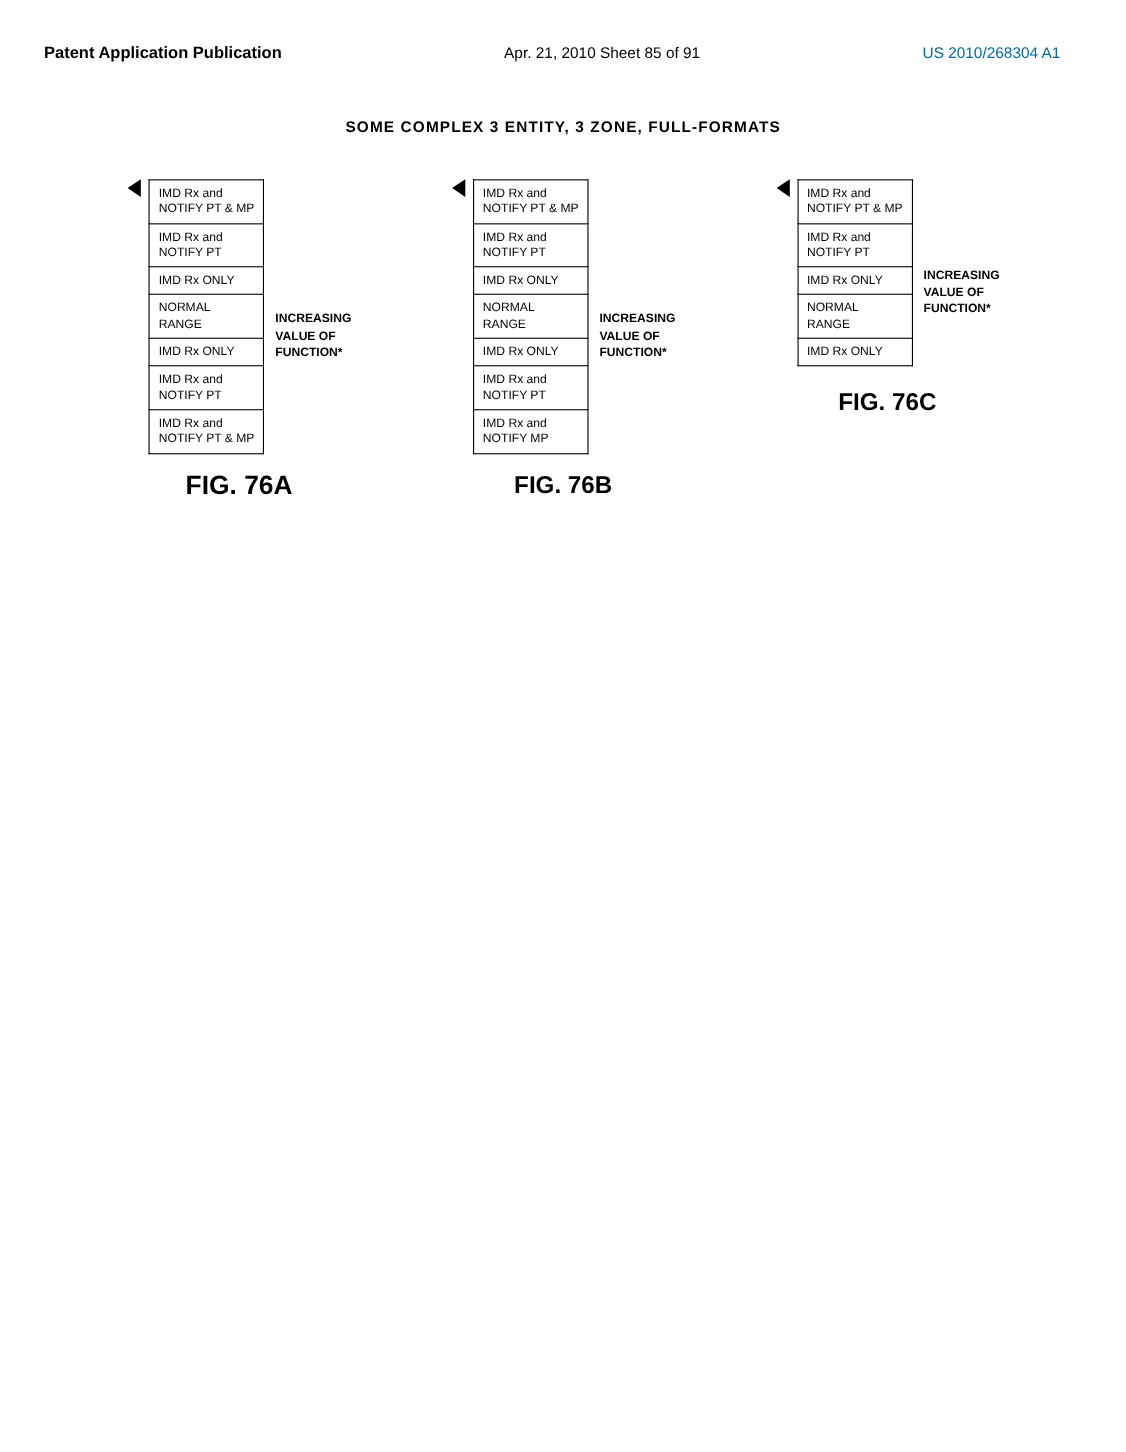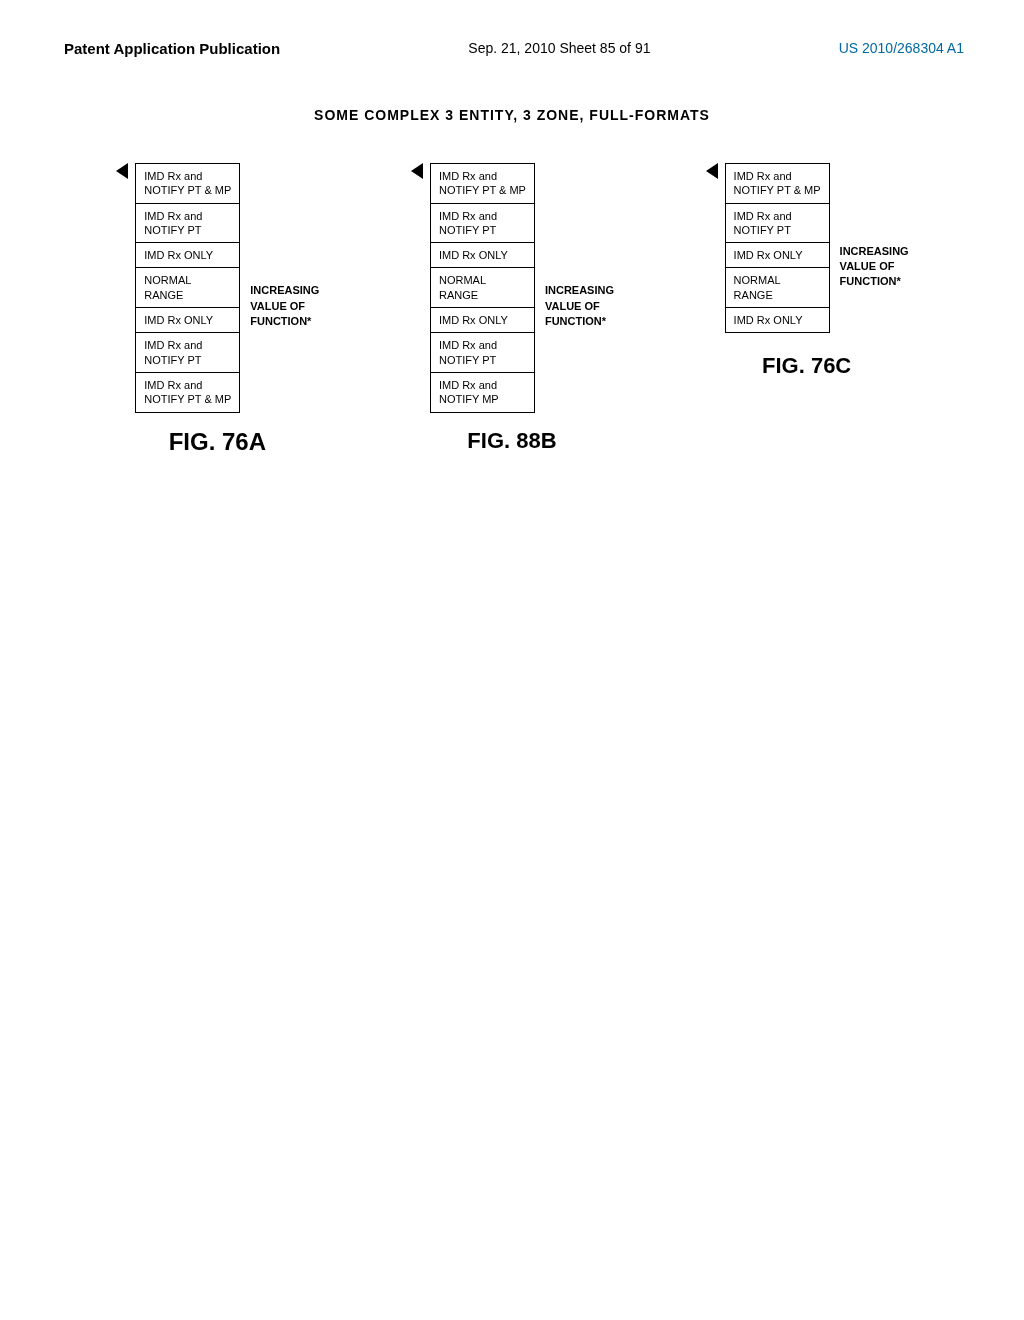--- a/index.html
+++ b/index.html
@@ -9,21 +9,21 @@
       background: #fff;
       font-family: Arial, sans-serif;
       position: relative;
       overflow: hidden;
     }
 
     .header {
       display: flex;
       justify-content: space-between;
       align-items: flex-start;
-      padding: 40px 60px 20px 64px;
+      padding: 40px 60px 20px 40px;
       border-bottom: none;
     }
 
     .header-left {
       font-weight: bold;
       font-size: 15px;
       color: #000;
     }
 
     .header-center {
@@ -139,21 +139,21 @@
       flex-direction: column;
       align-items: center;
       width: 14px;
     }
   </style>
 </head>
 <body>
 
 <div class="header">
   <div class="header-left">Patent Application Publication</div>
-  <div class="header-center">Sep. 21, 2010   Sheet 85 of 91</div>
+  <div class="header-center">Apr. 21, 2010   Sheet 85 of 91</div>
   <div class="header-right">US 2010/268304 A1</div>
 </div>
 
 <div class="main-content">
 
   <div class="page-title">SOME COMPLEX 3 ENTITY, 3 ZONE, FULL-FORMATS</div>
 
   <div class="diagrams-container">
 
     <div class="diagram">
@@ -231,21 +231,21 @@
             </tr>
           </tbody>
             </table>
         </div>
         <div class="inc-label-block">
           <span>INCREASING</span>
           <span>VALUE OF</span>
           <span>FUNCTION*</span>
         </div>
       </div>
-      <div class="diagram-label" style="font-size: 22px; font-weight: bold; margin-top: 15px;">FIG. 88B</div>
+      <div class="diagram-label" style="font-size: 22px; font-weight: bold; margin-top: 15px;">FIG. 76B</div>
     </div>
 
     <div class="diagram">
       <div class="diagram-wrapper">
         <div class="arrow-wrapper">
           <div class="vertical-arrow">
             <div class="arrow-head"></div>
             <div class="arrow-line" style="height: 230px;"></div>
           </div>
           <table class="data-table">

